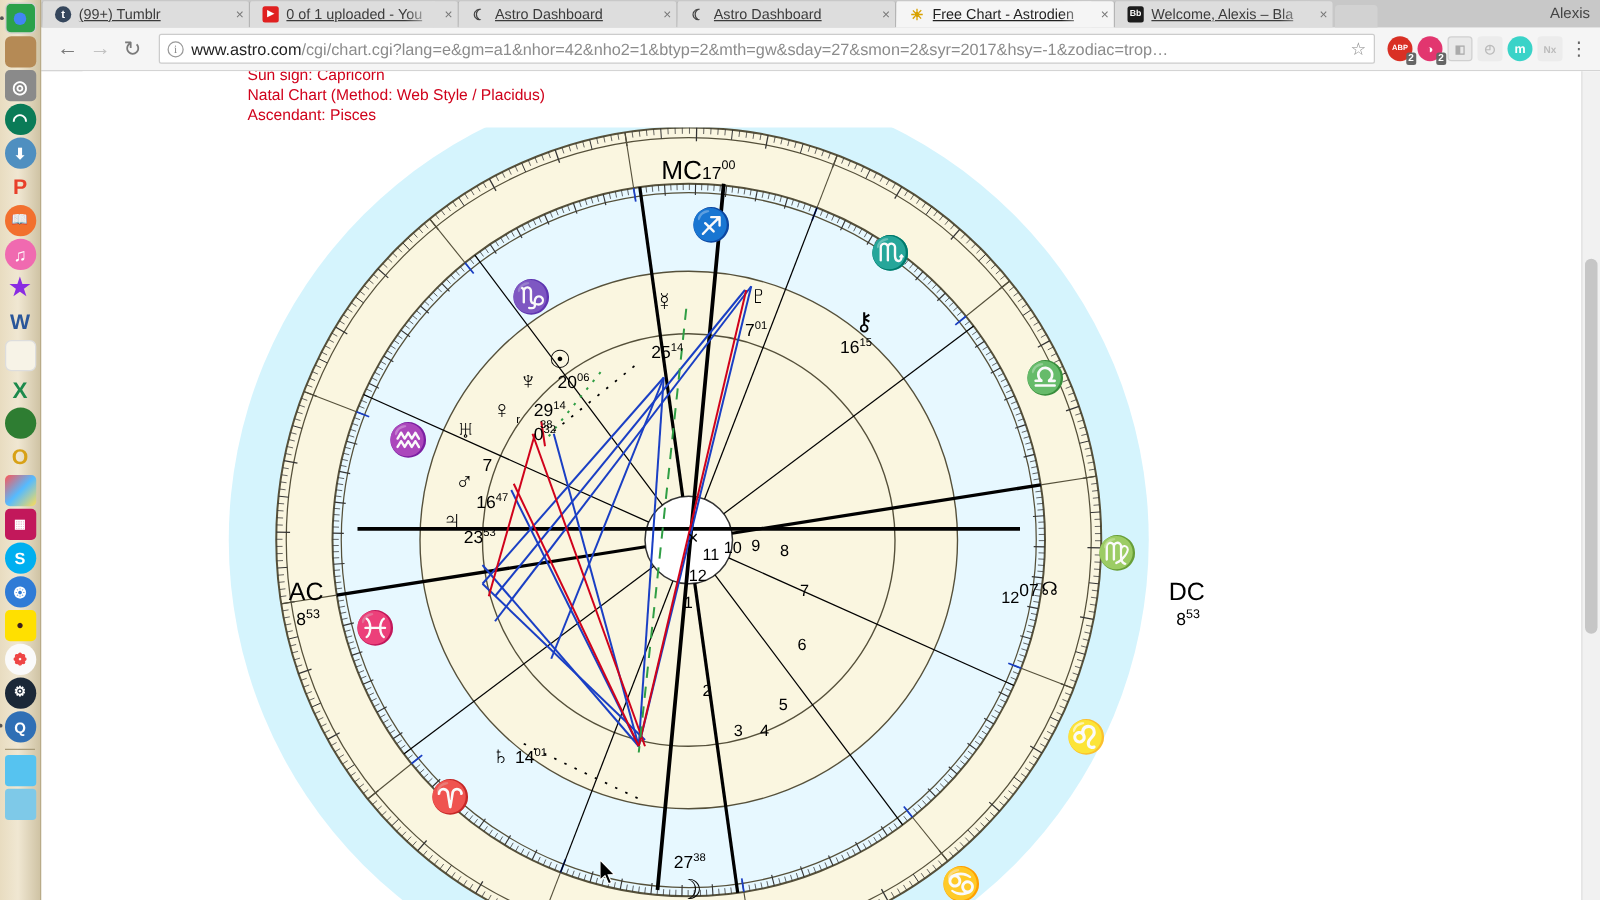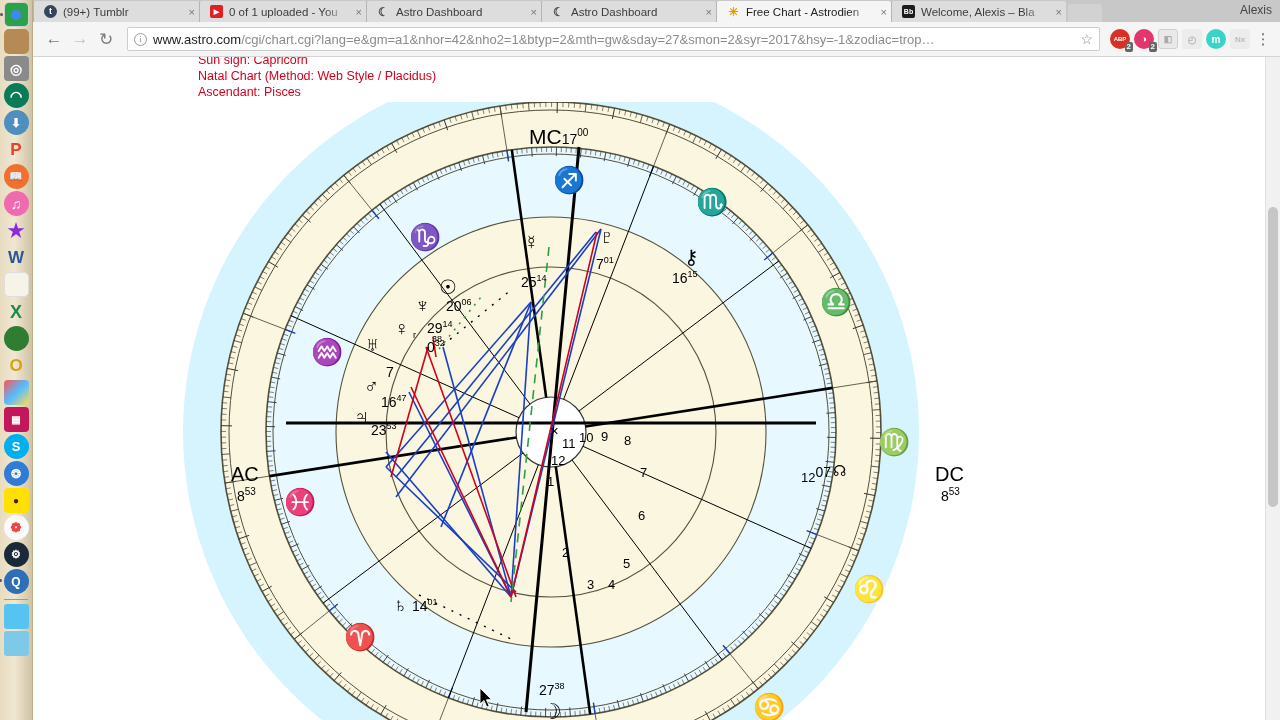--- a/index.html
+++ b/index.html
@@ -47,21 +47,21 @@
     border-left: 1px solid #b5b5b5;
     max-width: 175px; min-width: 60px;
     white-space: nowrap; overflow: hidden;
   }
   .tab.active { background: #f5f5f5; color: #222; }
   .tab .favicon {
     width: 13px; height: 13px; margin-right: 6px; flex: none;
     border-radius: 2px; display: flex; align-items: center; justify-content: center;
     font-size: 9px; line-height: 1; color: #fff; font-weight: bold;
   }
-  .tab .tlabel { overflow: hidden; text-overflow: clip; flex: 1 1 auto; }
+  .tab .tlabel { overflow: hidden; text-overflow: clip; flex: 1 1 auto; text-decoration: underline; }
   .tab .tclose { margin-left: 5px; font-size: 11px; color: #777; flex: none; }
   .tab-fade { position:absolute; right:18px; top:0; width:24px; height:100%;
       background: linear-gradient(to right, rgba(221,221,221,0), #ddd); }
   .tab.active .tab-fade { background: linear-gradient(to right, rgba(245,245,245,0), #f5f5f5); }
   .newtab {
     width: 34px; height: 18px; background: #d2d2d2; margin-left: 2px;
     border-top-left-radius: 3px; border-top-right-radius: 3px;
   }
   .profile-name {
     position: absolute; right: 8px; top: 3px; font-size: 12px; color: #444;

